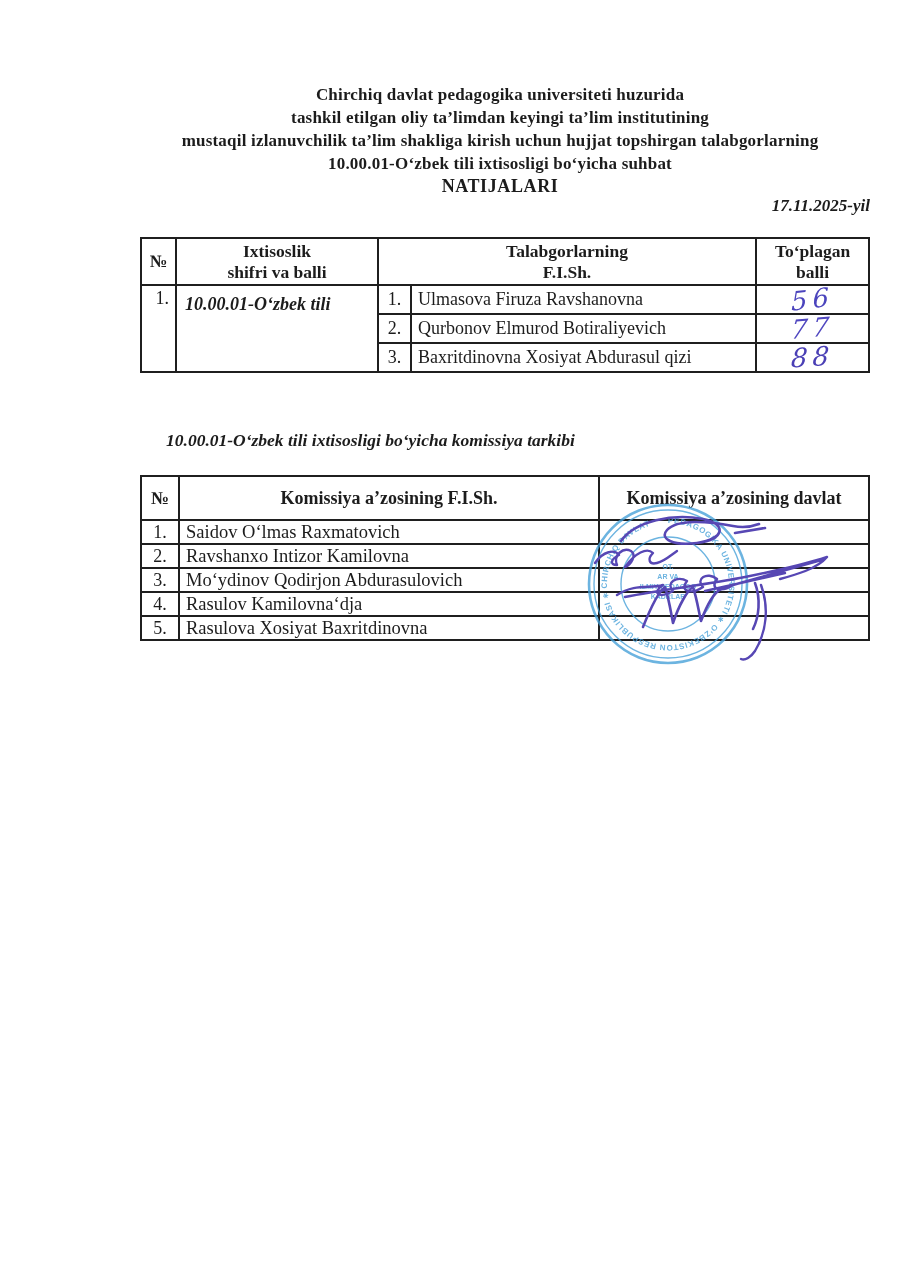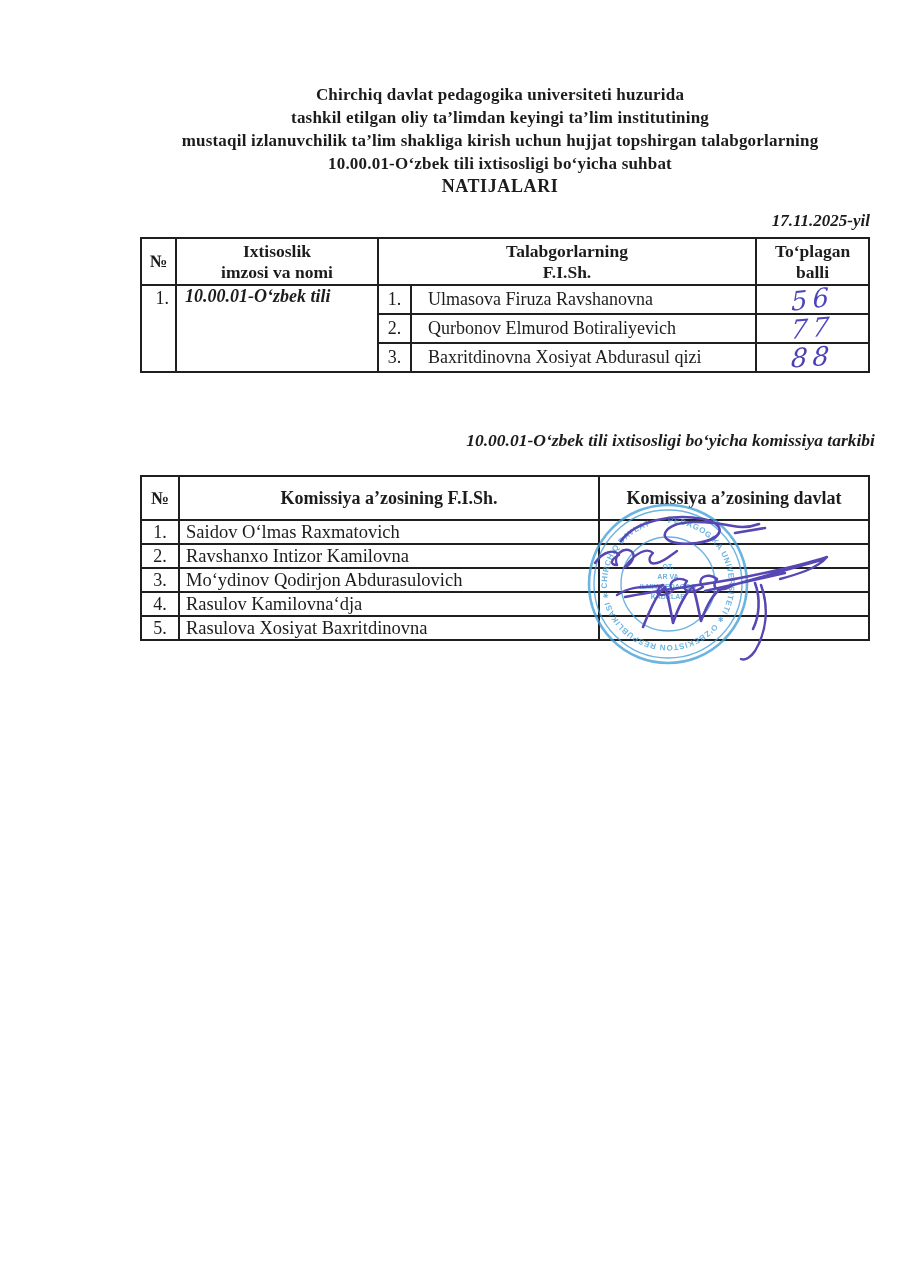--- a/index.html
+++ b/index.html
@@ -22,21 +22,21 @@
   .doc-header .hline {
     font-size: 17px;
     font-weight: bold;
     line-height: 23px;
     letter-spacing: 0.2px;
   }
   .doc-header .hline.title-caps { font-size: 18px; letter-spacing: 0.6px; }
 
   .doc-date {
     position: absolute;
-    top: 211px; right: 41px;
+    top: 196px; right: 41px;
     font-size: 17px;
     font-weight: bold;
     font-style: italic;
   }
 
   
   table.scan {
     position: absolute;
     border-collapse: collapse;
     table-layout: fixed;
@@ -54,44 +54,44 @@
     vertical-align: middle;
     font-size: 17.5px;
     line-height: 21px;
   }
 
   #results-table { left: 140px; top: 237px; width: 728px; }
   #results-table tr.hdr th { height: 47px; }
   #results-table tr.body td { height: 27px; }
   #results-table td.cell-rownum { text-align: right; vertical-align: top; padding-top: 2px; font-size: 18px; }
   #results-table td.cell-spec {
-    vertical-align: top; padding-top: 0; padding-left: 8px;
+    vertical-align: top; padding-top: 8px; padding-left: 8px;
     font-weight: bold; font-style: italic; font-size: 18px;
   }
   #results-table td.cell-subnum { text-align: center; }
-  #results-table td.cell-name { padding-left: 16px; }
+  #results-table td.cell-name { padding-left: 6px; }
   #results-table td.cell-score { text-align: center; position: relative; }
 
   .score-ink {
     display: inline-block;
     font-family: "DejaVu Serif", serif;
     font-style: italic;
     font-size: 26px;
     color: #4b44bd;
     letter-spacing: 5px;
     transform: rotate(-7deg) skewX(-6deg);
     line-height: 1;
   }
   .score-ink.s2 { transform: rotate(-5deg) skewX(-10deg); color: #5047c0; }
   .score-ink.s3 { transform: rotate(-4deg) skewX(-8deg); color: #4a3fb5; }
 
   .section-title {
     position: absolute;
-    left: 155px; top: 430px; width: 720px;
-    text-align: right;
+    left: 166px; top: 430px; width: 720px;
+    text-align: left;
     font-size: 17.5px;
     font-weight: bold;
     font-style: italic;
   }
 
   #committee-table { left: 140px; top: 475px; width: 728px; }
   #committee-table tr.hdr th { height: 44px; font-size: 18px; }
   #committee-table tr.body td { height: 24px; }
   #committee-table td.cell-num { text-align: center; }
   #committee-table td.cell-name { font-size: 18.5px; border-radius: 10px; }
@@ -128,21 +128,21 @@
       <col style="width:345px">
       <col style="width:113px">
   </colgroup>
   <tbody>
       <tr class="hdr">
     <th>
           <div>№</div>
         </th>
     <th>
       <div>Ixtisoslik</div>
-      <div>imzosi va nomi</div>
+      <div>shifri va balli</div>
     </th>
     <th colspan="2">
       <div>Talabgorlarning</div>
       <div>F.I.Sh.</div>
     </th>
     <th>
       <div>To‘plagan</div>
       <div>balli</div>
     </th>
   </tr>

